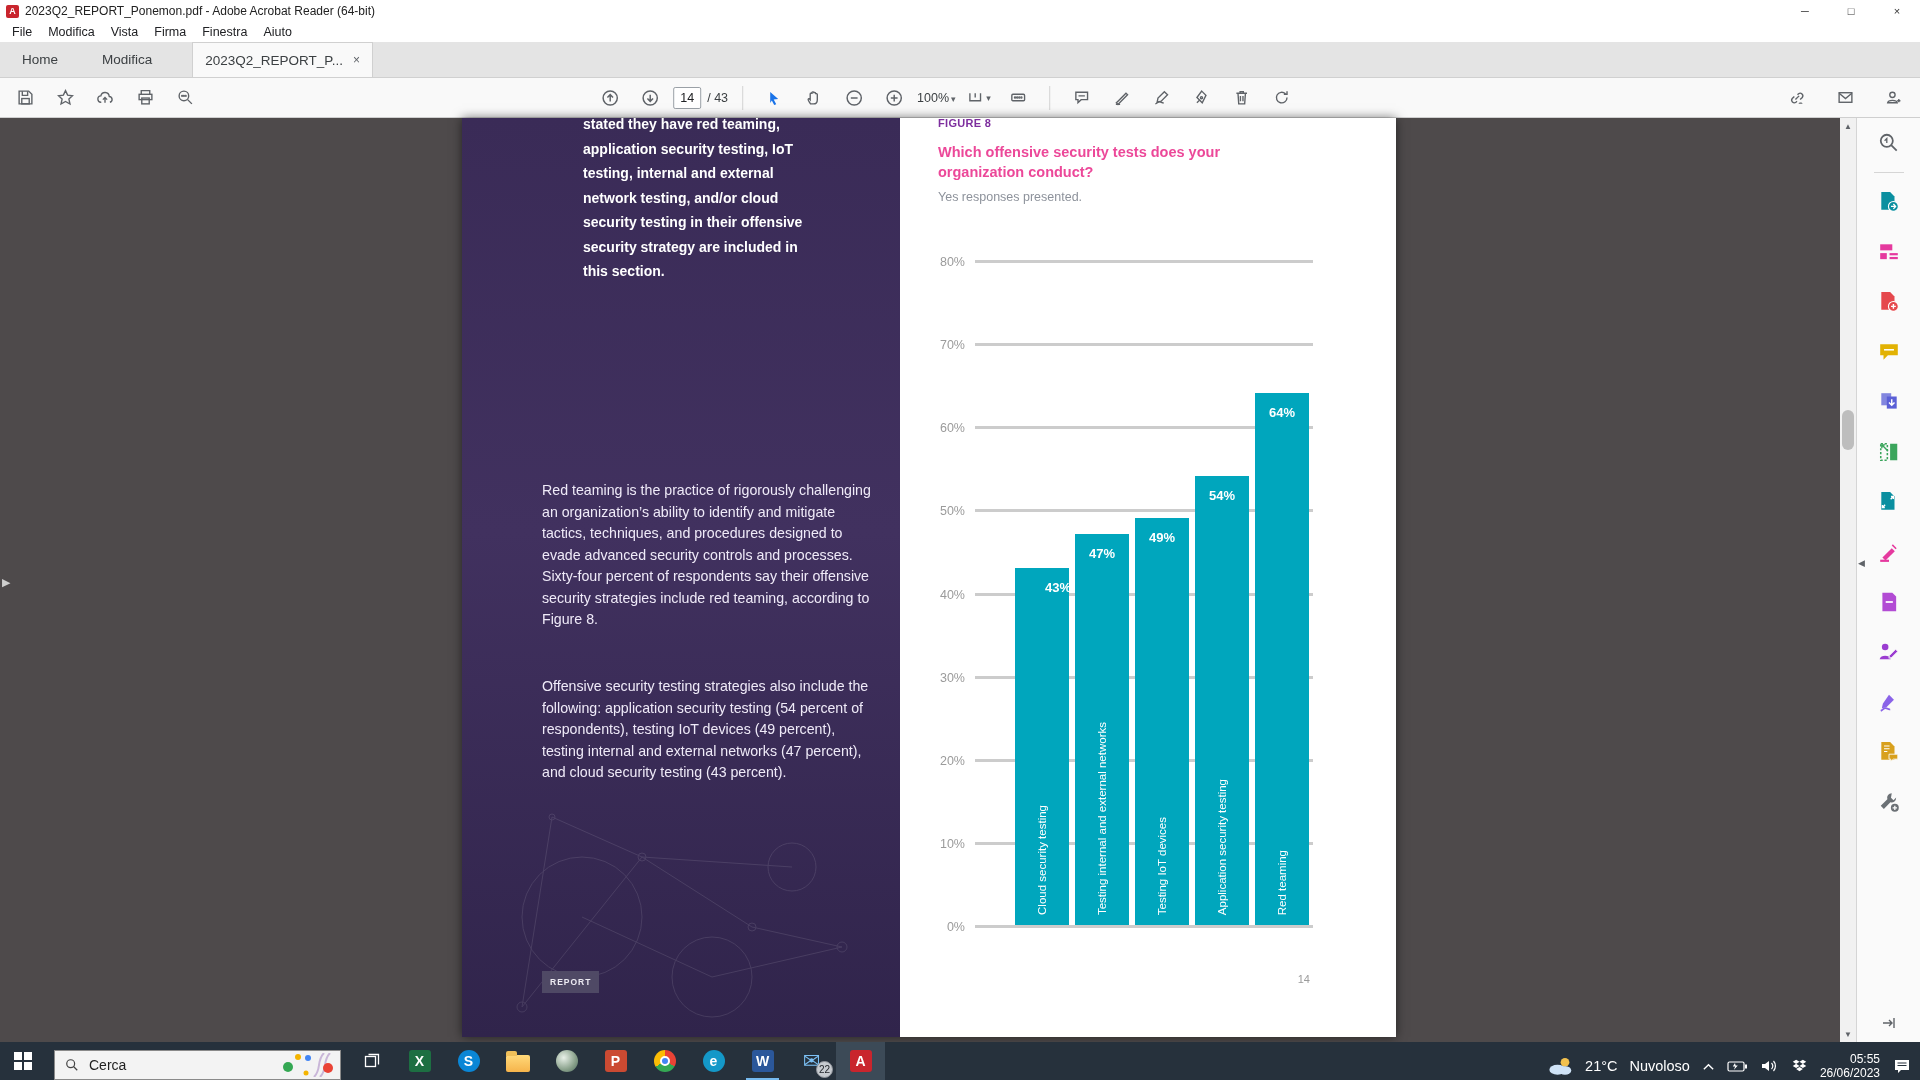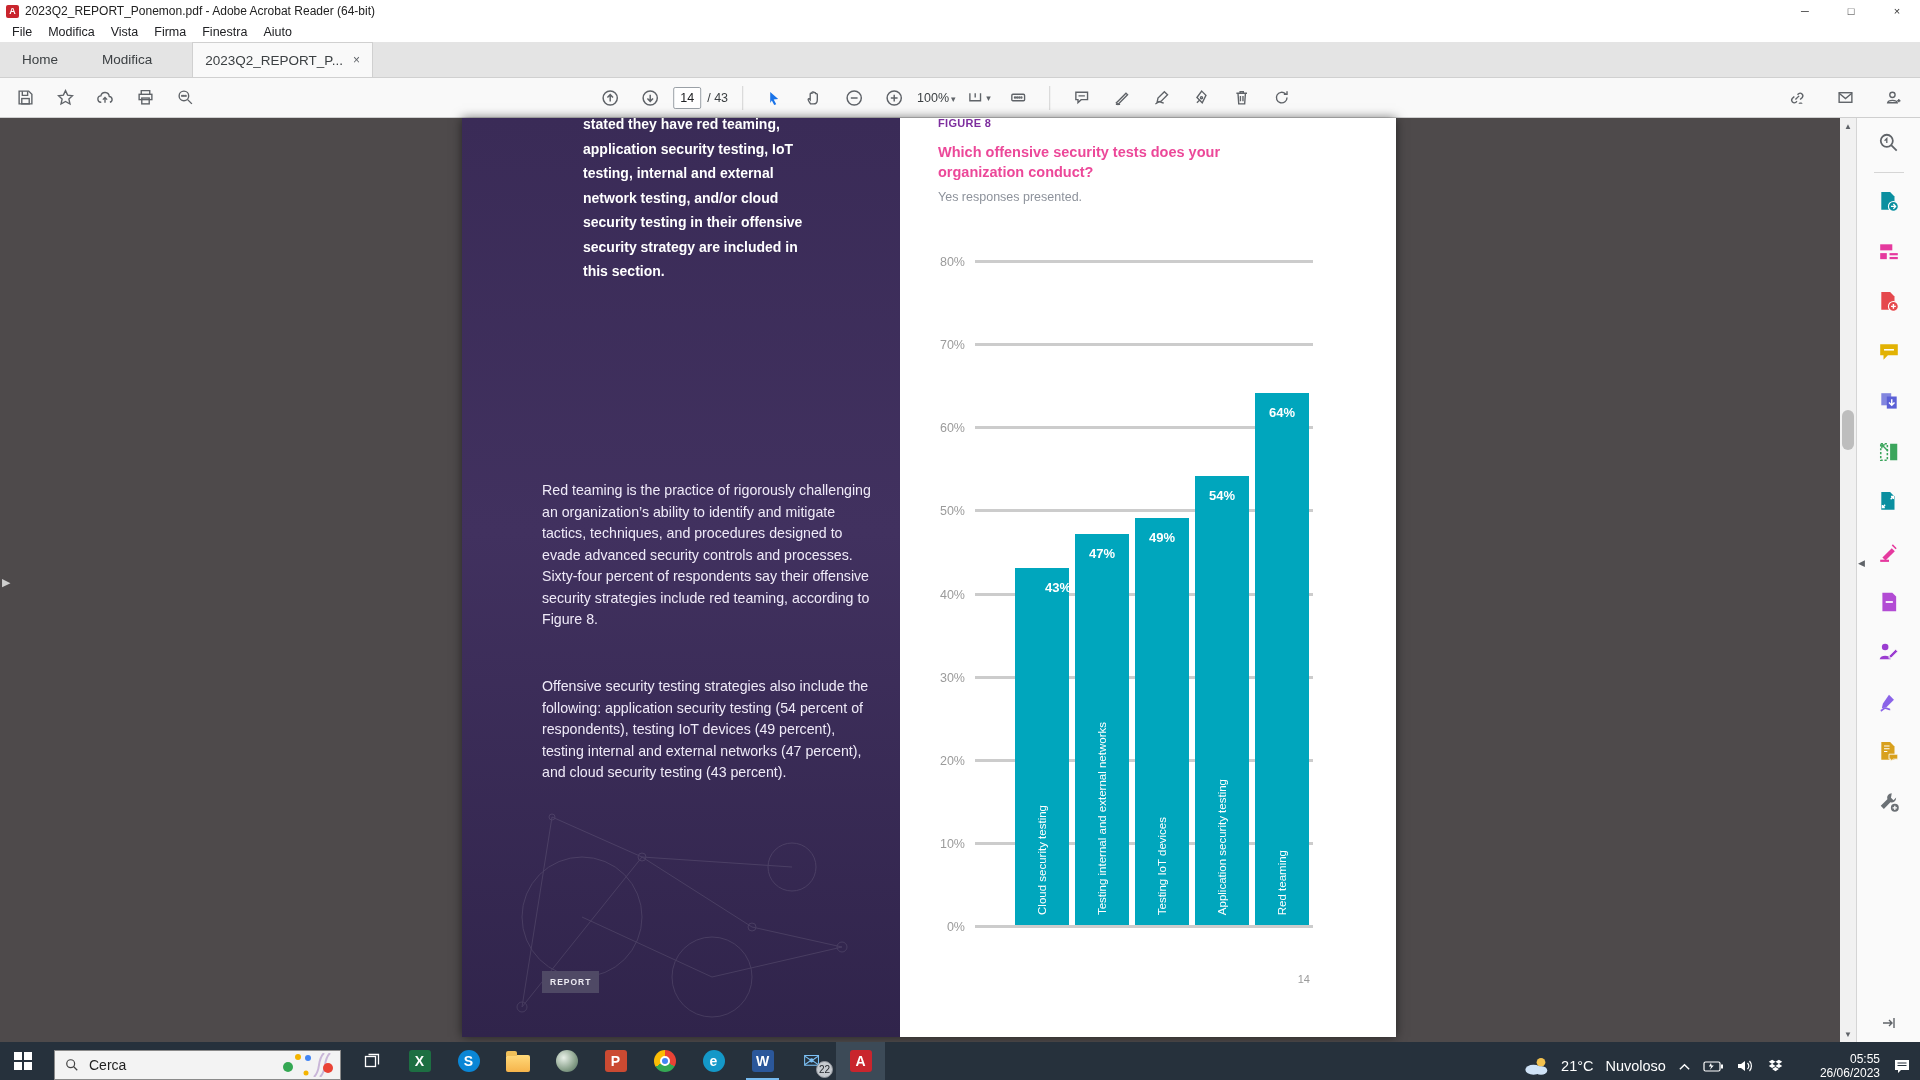--- a/index.html
+++ b/index.html
@@ -120,21 +120,21 @@
   .chrome { width:22px; height:22px; border-radius:50%;
     background:conic-gradient(#ea4335 0 33%, #34a853 0 66%, #fbbc05 0 100%); position:relative; }
   .chrome span { position:absolute; left:6px; top:6px; width:10px; height:10px; border-radius:50%;
     background:#4285f4; border:2px solid #fff; }
   .mail-glyph { font-size:21px; color:#7cc0f4; }
   .badge { position:absolute; right:3px; bottom:2px; width:17px; height:17px; border-radius:50%;
     background:#c7cbd0; border:1px solid #8d9299; color:#1f2328; font-size:10px; display:flex;
     align-items:center; justify-content:center; }
   .tray { margin-left:auto; display:flex; align-items:center; gap:12px; padding-right:8px; }
   .tray-text { font-size:14.5px; }
-  .clock { text-align:right; font-size:12px; line-height:14px;margin-left:24px; }
+  .clock { text-align:right; font-size:12px; line-height:14px; }
 </style>
 </head>
 <body>
 
 <div id="app">
 
   <div class="titlebar">
     <span class="acro-logo">A</span>
     <span>2023Q2_REPORT_Ponemon.pdf - Adobe Acrobat Reader (64-bit)</span>
     <span class="win-controls">

